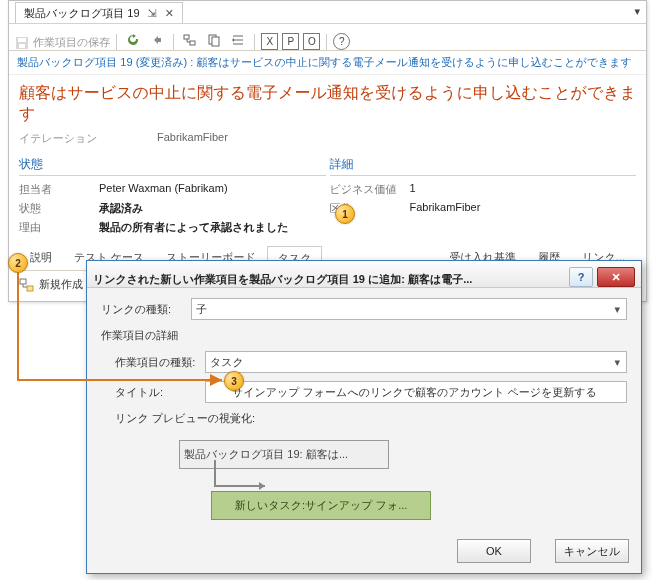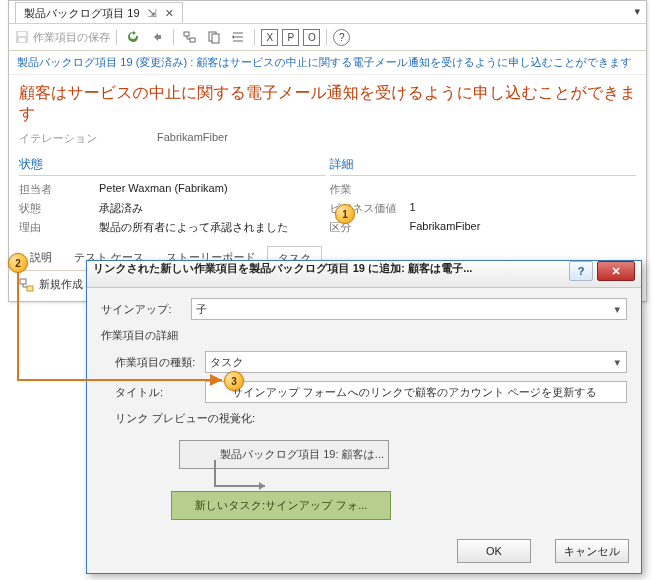--- a/index.html
+++ b/index.html
@@ -3,59 +3,59 @@
 <meta charset="utf-8">
 <style>
   html,body{margin:0;padding:0;font-family:"Meiryo","Segoe UI",sans-serif;font-size:11px;color:#222;background:#fff}
   .window{position:relative;width:653px;height:580px;box-sizing:border-box}
   
   .wi{position:absolute;left:8px;top:0;right:6px;height:300px;border:1px solid #bfbfbf;background:#fff;box-shadow:1px 1px 3px rgba(0,0,0,.15)}
   .tabbar{height:22px;border-bottom:1px solid #d8d2c5;display:flex;align-items:flex-end;padding-left:6px;background:#fff;position:relative}
   .doc-tab{display:flex;align-items:center;gap:8px;height:20px;padding:0 8px;border:1px solid #c9c9c9;border-bottom:none;background:#fff;font-size:11px}
   .doc-tab .pin,.doc-tab .x{color:#555}
   .tabbar .dd{position:absolute;right:6px;top:4px;color:#444}
-  .toolbar{height:26px;display:flex;align-items:center;gap:4px;padding:0 6px;border-bottom:1px solid #d8d2c5;color:#666}
+  .toolbar{height:26px;display:flex;align-items:flex-end;gap:4px;padding:0 6px;border-bottom:1px solid #d8d2c5;color:#666}
   .tb-btn{width:18px;height:18px;border:1px solid transparent;display:flex;align-items:center;justify-content:center;font-size:11px}
   .tb-save{display:flex;align-items:center;gap:4px;color:#999}
   .tb-save svg{opacity:.6}
   .tb-sep{width:1px;height:16px;background:#ccc;margin:0 2px}
   .sq{width:15px;height:15px;border:1px solid #777;display:flex;align-items:center;justify-content:center;font-size:10px;color:#444;font-family:sans-serif}
   .breadcrumb{padding:4px 8px;color:#5b9bd5;font-size:11px;border-bottom:1px solid #eee}
   .breadcrumb span{color:#1e6bb8}
   .title{padding:8px 10px 6px;font-size:16px;color:#c2410c}
   .iter{display:flex;gap:48px;padding:0 10px 4px;color:#888}
   .iter .lbl{color:#999;width:90px}
   .iter .val{color:#666}
   .cols{display:flex;padding:6px 10px 0;gap:4px}
   .col{flex:1}
   .sect{color:#1e6bb8;font-size:12px;margin-bottom:6px;border-bottom:1px solid #d8d2c5;padding-bottom:2px}
   .row{display:flex;margin-bottom:4px}
   .row .lbl{width:80px;color:#777}
   .row .val{color:#222}
-  .bold{font-weight:normal}
+  .bold{font-weight:bold}
   .xtab{padding:4px 10px;color:#444;border:1px solid transparent}
   .xtab.active{border:1px solid #ccc;border-bottom:1px solid #fff;background:#fff;position:relative;top:1px}
   .xtabs-wrap{display:flex;justify-content:space-between;margin:6px 10px 0;border-bottom:1px solid #d8d2c5}
   .xtabs-wrap .grp{display:flex}
   .subtoolbar{padding:6px 10px;display:flex;align-items:center;gap:4px;color:#333}
   
   .dialog{position:absolute;left:86px;top:260px;width:554px;height:312px;border:1px solid #3a7ab8;background:#f3f3f3;box-shadow:3px 3px 8px rgba(0,0,0,.3)}
-  .dlg-titlebar{height:26px;background:linear-gradient(#fdfdfd,#e9e9e9);border-bottom:1px solid #c8c8c8;display:flex;align-items:flex-start;padding:0 6px;font-weight:bold;color:#222;position:relative}
+  .dlg-titlebar{height:26px;background:linear-gradient(#fdfdfd,#e9e9e9);border-bottom:1px solid #c8c8c8;display:flex;align-items:flex-end;padding:0 6px;font-weight:bold;color:#222;position:relative}
   .dlg-titlebar .spacer{flex:1}
   .dlg-help{width:22px;height:18px;border:1px solid #a8b9cc;background:linear-gradient(#f6fbff,#d9e8f6);display:flex;align-items:center;justify-content:center;color:#2a5a8a;margin-right:4px;border-radius:2px;font-weight:bold}
   .dlg-close{width:36px;height:18px;background:linear-gradient(#e27e7a,#c0302b);border:1px solid #8e211e;border-radius:2px;display:flex;align-items:center;justify-content:center;color:#fff;font-weight:bold}
   .dlg-body{padding:10px 14px 8px;font-size:11px;color:#333}
   .field{display:flex;align-items:center;margin-bottom:8px}
   .field .flbl{width:90px;color:#333}
   .field .finput{flex:1;height:20px;border:1px solid #b6b6b6;background:#fff;padding:0 4px;display:flex;align-items:center;position:relative}
   .finput.dd::after{content:"▾";position:absolute;right:6px;color:#555}
   .subhead{margin:6px 0 8px;color:#333}
   .preview{padding:6px 0 0 4px}
-  .pv-parent{margin-left:60px;width:200px;border:1px solid #999;background:#efefef;text-align:right;padding:6px 4px;color:#444}
-  .pv-child{margin:22px 0 0 52px;width:210px;border:1px solid #789b4a;background:#b7cf8e;text-align:center;padding:6px 4px;color:#2f4416}
+  .pv-parent{margin-left:60px;width:200px;border:1px solid #999;background:#efefef;text-align:left;padding:6px 4px;color:#444}
+  .pv-child{margin:22px 0 0 92px;width:210px;border:1px solid #789b4a;background:#b7cf8e;text-align:center;padding:6px 4px;color:#2f4416}
   .dlg-buttons{position:absolute;right:12px;bottom:10px;display:flex;gap:24px}
   .btn{min-width:72px;height:22px;border:1px solid #9a9a9a;background:linear-gradient(#fefefe,#e6e6e6);display:flex;align-items:center;justify-content:center;color:#222}
   
   .badge{position:absolute;width:18px;height:18px;border-radius:50%;background:radial-gradient(circle at 30% 30%,#ffe29a,#f7a706);border:1px solid #c57f00;display:flex;align-items:center;justify-content:center;font-size:10px;font-weight:bold;color:#5a3200;box-shadow:0 0 2px rgba(0,0,0,.3);z-index:50}
   svg.overlay{position:absolute;left:0;top:0;pointer-events:none;z-index:40}
 </style>
 </head>
 <body>
 
 <div class="window">
@@ -137,40 +137,41 @@
             <span class="val bold">承認済み</span>
           </div>
         <div class="row">
             <span class="lbl">理由</span>
             <span class="val bold">製品の所有者によって承認されました</span>
           </div>
       </div>
       <div class="col">
         <div class="sect">詳細</div>
         <div class="row">
-            <span class="lbl">作業</span>
-            <span class="val"></span>
-          </div>
-        <div class="row">
             <span class="lbl">ビジネス価値</span>
             <span class="val">1</span>
           </div>
         <div class="row">
             <span class="lbl">区分</span>
             <span class="val">FabrikamFiber</span>
           </div>
       </div>
     </div>
 
     <div class="xtabs-wrap">
       <div class="grp">
         <div class="xtab">説明</div>
         <div class="xtab">テスト ケース</div>
         <div class="xtab">ストーリーボード</div>
         <div class="xtab active">タスク</div>
+      </div>
+      <div class="grp">
+        <div class="xtab">受け入れ基準</div>
+        <div class="xtab">履歴</div>
+        <div class="xtab">リンク...</div>
       </div>
     </div>
 
     <div class="subtoolbar">
       <svg width="16" height="14" viewBox="0 0 16 14">
           <rect x="1" y="1" width="6" height="5" fill="none" stroke="#777"></rect>
           <rect x="8" y="8" width="6" height="5" fill="#ffe29a" stroke="#c59b2e"></rect>
           <path d="M4 6v3h4" fill="none" stroke="#777"></path>
         </svg>
       <span>新規作成</span>
@@ -179,21 +180,21 @@
 
   <div class="dialog">
     <div class="dlg-titlebar">
       <span>リンクされた新しい作業項目を製品バックログ項目 19 に追加: 顧客は電子...</span>
       <span class="spacer"></span>
       <span class="dlg-help">?</span>
       <span class="dlg-close">✕</span>
     </div>
     <div class="dlg-body">
       <div class="field">
-        <span class="flbl">サインアップ:</span>
+        <span class="flbl">リンクの種類:</span>
         <div class="finput dd">
             <span>子</span>
           </div>
       </div>
       <div class="subhead">作業項目の詳細</div>
       <div style="padding-left:14px">
         <div class="field">
           <span class="flbl">作業項目の種類:</span>
           <div class="finput dd">
               <span>タスク</span>

